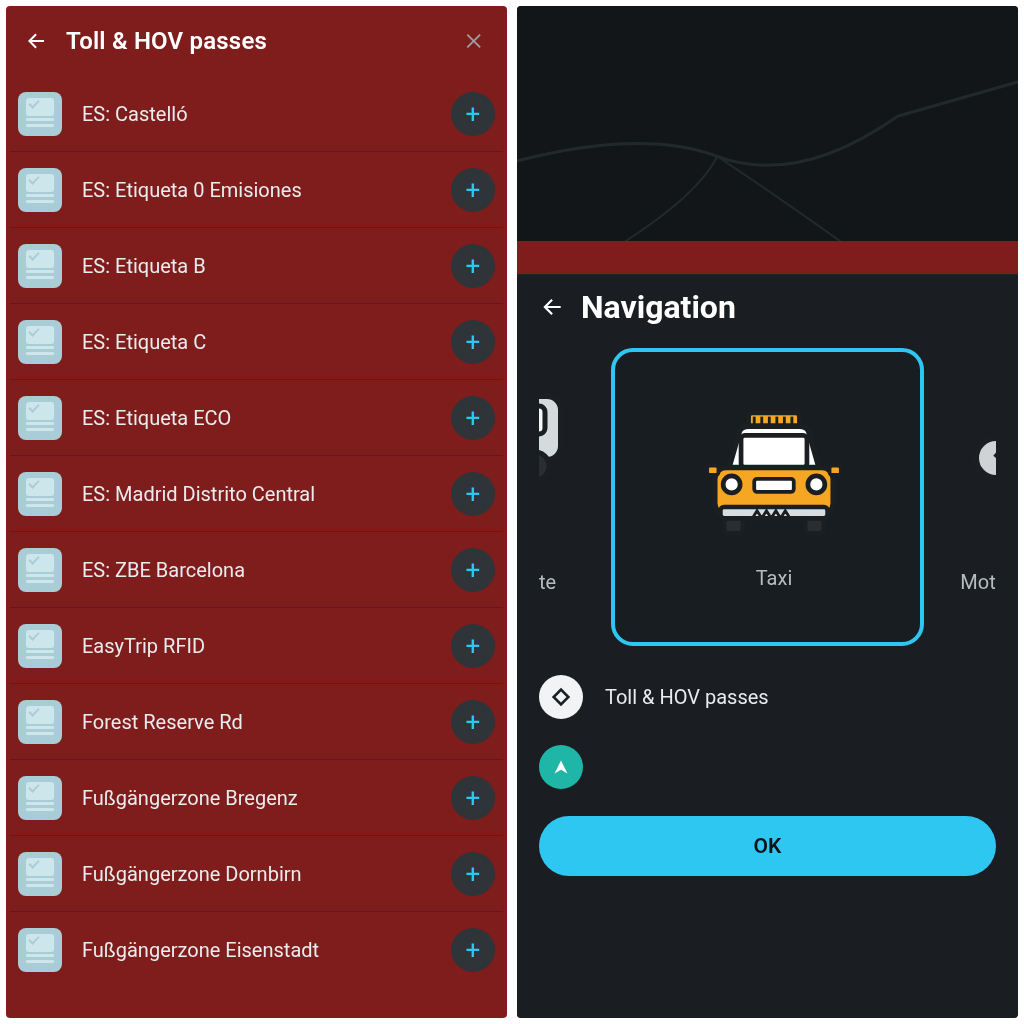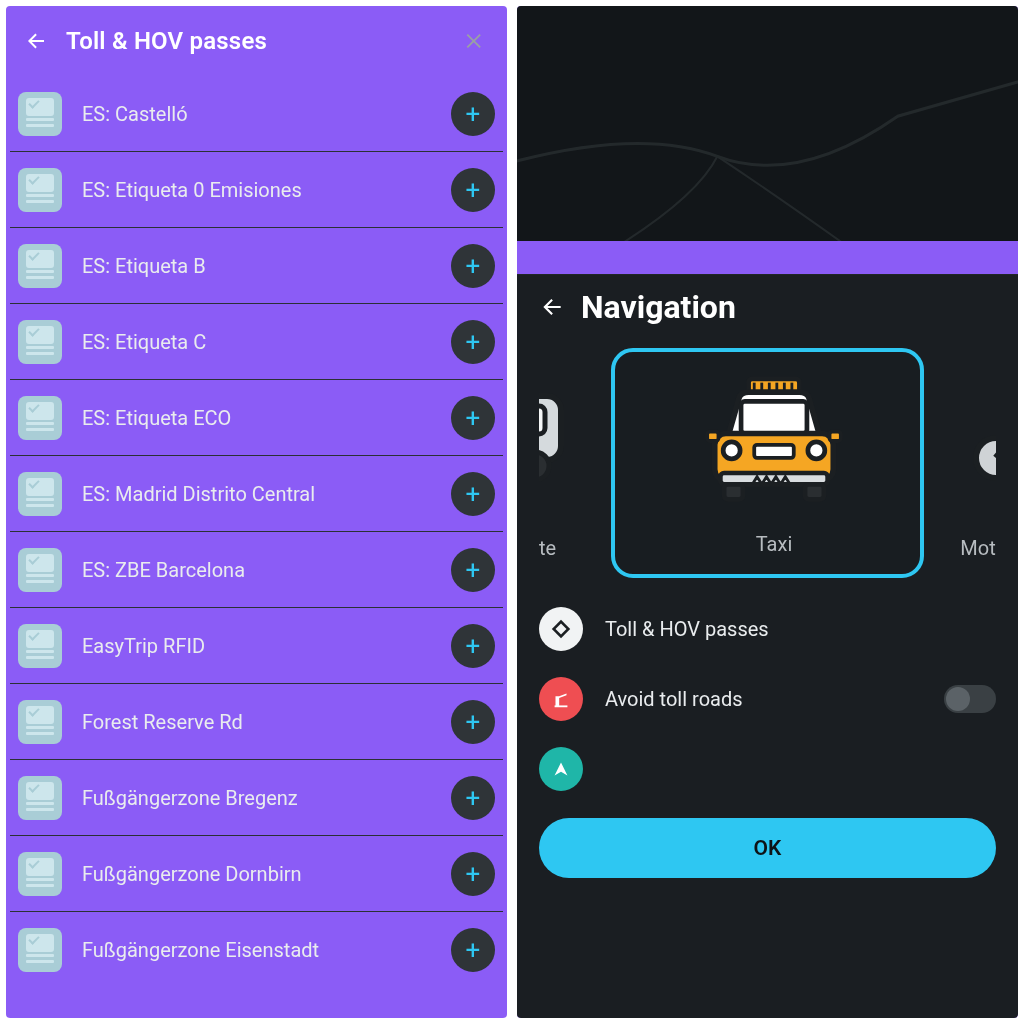--- a/index.html
+++ b/index.html
@@ -1,18 +1,18 @@
 <!DOCTYPE html>
 <html><head>
 <meta charset="utf-8">
 <style>
   * { box-sizing: border-box; margin: 0; padding: 0; }
   html, body { width: 1024px; height: 1024px; background: #fff; font-family: -apple-system, BlinkMacSystemFont, "Segoe UI", Roboto, sans-serif; overflow: hidden; }
   .canvas { display: flex; width: 1024px; height: 1024px; gap: 10px; padding: 6px; background: #fff; }
-  .phone { flex: 1; background: #8b5cf6; border-radius: 4px; overflow: hidden; display: flex; flex-direction: column; position: relative; }
+  .phone { flex: 1; background: #7f1d1d; border-radius: 4px; overflow: hidden; display: flex; flex-direction: column; position: relative; }
   
   .left-header { display: flex; align-items: center; height: 70px; padding: 0 18px; color: #fff; }
   .left-header .back { width: 28px; display:flex; align-items:center; cursor:pointer; }
   .left-header .title { flex: 1; font-size: 24px; font-weight: 600; margin-left: 14px; letter-spacing: .2px; }
   .left-header .close { width: 28px; display:flex; align-items:center; justify-content:center; cursor:pointer; }
   .pass-list { flex: 1; overflow: hidden; padding: 0 4px; }
   .pass-row { display: flex; align-items: center; height: 76px; border-bottom: 1px solid #2b3034; padding: 0 8px; cursor: pointer; }
   .pass-row:last-child { border-bottom: none; }
   .pass-icon { width: 44px; height: 44px; border-radius: 8px; background: #a9cdd6; display:flex; align-items:center; justify-content:center; flex-shrink:0; position:relative; }
   .pass-icon::before { content:""; position:absolute; top:6px; left:8px; right:8px; height:14px; border:2px solid #cde6ec; border-radius:3px; background:#cde6ec; }
@@ -22,21 +22,21 @@
   .add-btn { width:44px; height:44px; border-radius:50%; background:#2f3438; display:flex; align-items:center; justify-content:center; flex-shrink:0; }
   .add-btn span { color:#2ec7f2; font-size: 26px; font-weight: 400; line-height:1; }
   
   .map-area { height: 235px; background: #121619; position:relative; overflow:hidden; }
   .map-area svg { position:absolute; inset:0; opacity:.45; }
   .sheet { flex:1; background:#1a1e22; display:flex; flex-direction:column; padding: 14px 22px 20px 22px; position:relative;margin-top:33px; }
   .sheet::before { content:""; position:absolute; top:0; left:0; right:0; height:1px; background:rgba(255,255,255,.03); }
   .nav-header { display:flex; align-items:center; margin-bottom: 22px; }
   .nav-header .back { width:30px; cursor:pointer; }
   .nav-title { color:#fff; font-size: 32px; font-weight: 700; margin-left: 12px; }
-  .vehicle-row { display:flex; align-items:stretch; gap: 36px; margin-bottom: 16px; height: 230px; }
+  .vehicle-row { display:flex; align-items:stretch; gap: 36px; margin-bottom: 16px; height: 298px; }
   .vehicle-card { flex:1; display:flex; flex-direction:column; align-items:center; justify-content:center; border-radius: 22px; padding: 10px 6px 14px 19px; cursor:pointer; }
   .vehicle-card .vicon { width: 160px; height: 150px; display:flex; align-items:center; justify-content:center; }
   .vehicle-card .vlabel { color:#b7bcc0; font-size: 20px; margin-top: 16px; }
   .vehicle-card.selected { border: 4px solid #2ec7f2; background:#181d21; }
   .vehicle-card.side { flex: 0 0 36px; overflow:hidden; border-radius:0; padding:0; align-items:flex-start; }
   .vehicle-card.side.right-side { align-items:center; }
   .vehicle-card.side .vlabel { color:#b7bcc0; font-size:20px; margin-top: 170px; }
   .vehicle-card.side .vicon { position:absolute; }
   .tooltip-wrap { display:flex; justify-content:center; position:relative; margin-bottom: 22px; }
   .tooltip { background:#6f8488; color:#fff; padding: 14px 26px; border-radius: 999px; font-size: 18px; position:relative; }
@@ -270,30 +270,20 @@
       <div class="opt-row">
         <div class="opt-icon bicon-white">
           <svg width="22" height="22" viewBox="0 0 24 24">
               <path d="M12 2 L22 12 L12 22 L2 12 Z" fill="#1b1f22"></path>
               <path d="M12 6 L18 12 L12 18 L6 12 Z" fill="#f1f3f4"></path>
             </svg>
         </div>
         <div class="opt-label">Toll &amp; HOV passes</div>
       </div>
 
-      <div class="opt-row">
-        <div class="opt-icon bicon-red">
-          <svg width="22" height="22" viewBox="0 0 24 24">
-              <path d="M6 20V9h4v11H6zm4-11 8-3v2l-8 3V9z" fill="#fff"></path>
-              <rect x="5" y="19" width="14" height="2" fill="#fff"></rect>
-            </svg>
-        </div>
-        <div class="opt-label">Avoid toll roads</div>
-        <div class="toggle"></div>
-      </div>
 
       <div class="opt-row">
         <div class="opt-icon bicon-teal">
           <svg width="22" height="22" viewBox="0 0 24 24">
               <path d="M5 19l7-14 7 14-7-4-7 4z" fill="#fff"></path>
             </svg>
         </div>
       </div>
 
       <div class="ok-btn">

